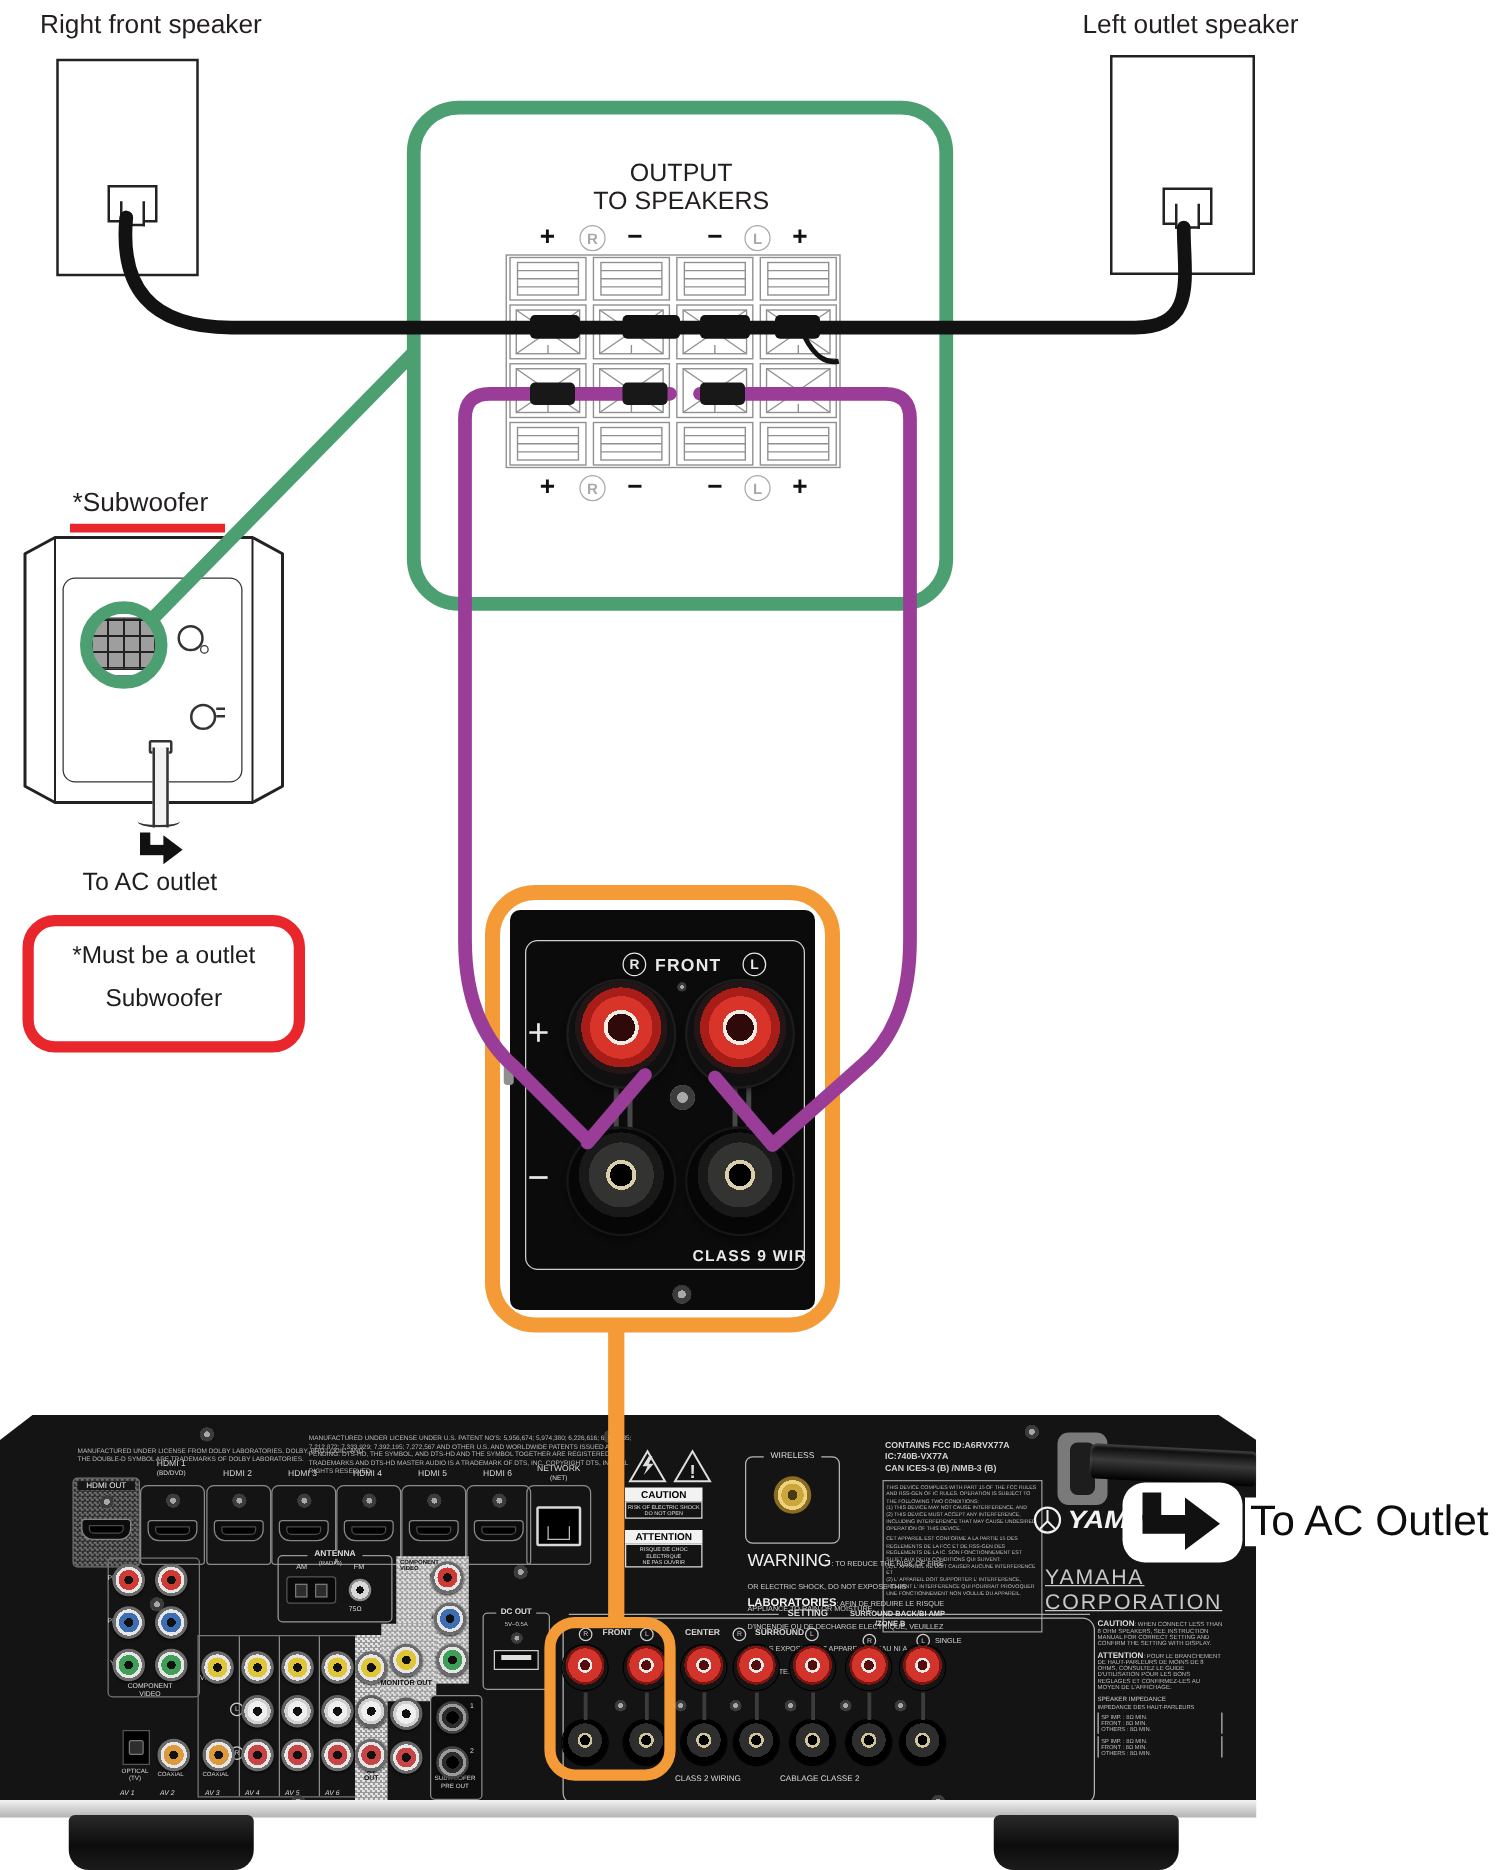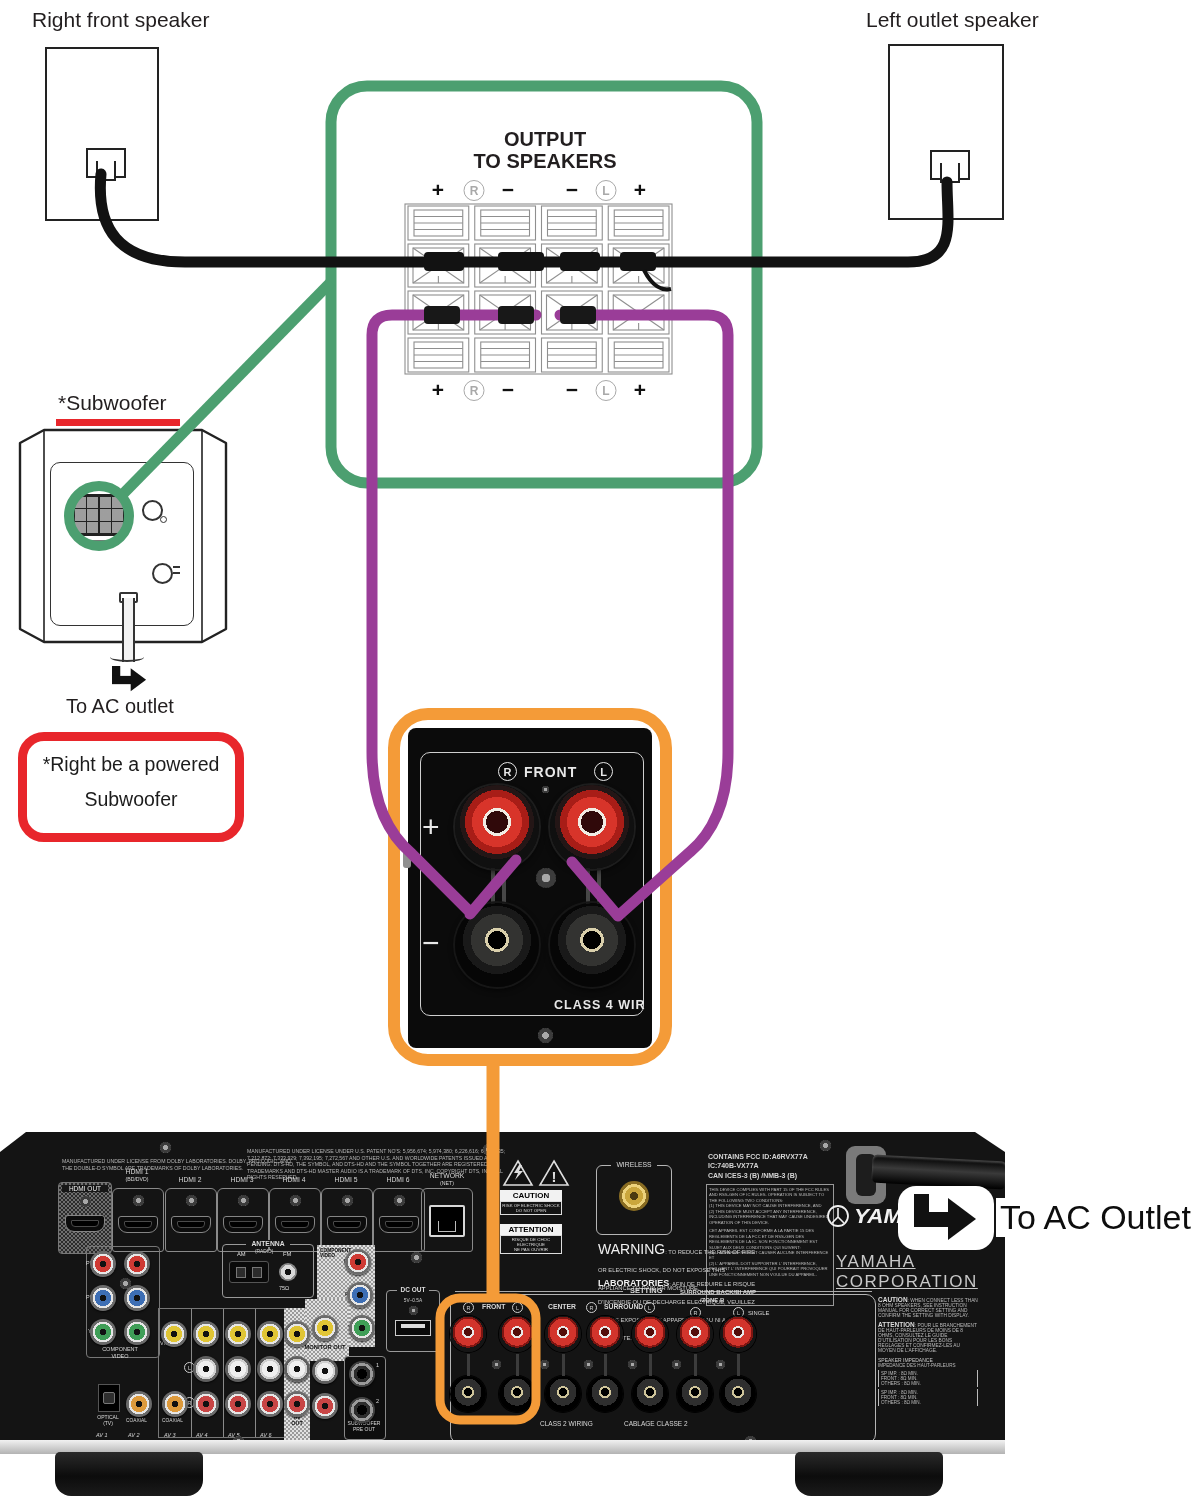--- a/index.html
+++ b/index.html
@@ -3,21 +3,21 @@
 <meta charset="utf-8">
 <style>
   html,body{margin:0;padding:0;background:#fff;}
   #stage{position:relative;width:1200px;height:1496px;background:#fff;overflow:hidden;
          font-family:"Liberation Sans",sans-serif;color:#1c1c1c;}
   .abs{position:absolute;}
   .pre{white-space:pre-line;}
   .ctr{text-align:center;}
   
   .biglab{font-size:21px;font-weight:500;color:#221e1f;}
-  .midlab{font-size:20px;font-weight:700;color:#221e1f;line-height:22px;}
+  .midlab{font-size:20px;font-weight:400;color:#221e1f;line-height:22px;}
   .sym{font-size:21px;font-weight:600;color:#111;}
   .circ-gray{display:inline-flex;width:19px;height:19px;border:1.6px solid #a9a9a9;border-radius:50%;
              align-items:center;justify-content:center;font-size:12px;color:#a9a9a9;font-weight:700;}
   
   .spkbox{border:2px solid #222;background:#fff;}
   .spkconn{border:2px solid #222;background:#fff;}
   .spkconn-in{position:absolute;left:8px;top:11px;width:16px;height:18px;border:2px solid #222;border-top:none;background:#fff;}
   
   #note-box{border:9px solid #e8262b;border-radius:26px;background:#fff;}
   
@@ -130,42 +130,42 @@
   <div class="abs" style="left:122px;top:598px;width:9px;height:64px;border-left:2px solid #333;border-right:2px solid #333;background:#f2f2f2;"></div>
   <div class="abs" style="left:110px;top:652px;width:34px;height:8px;border-bottom:2px solid #333;border-radius:50%;"></div>
   <div class="bent-arrow" style="left:112px;top:666px;transform:scale(.55);transform-origin:top left;">
     <div class="sv"></div>
       <div class="sh"></div>
       <div class="hd"></div>
   </div>
   <div class="abs biglab" style="left:66px;top:695px;font-size:20px;">To AC outlet</div>
 
   <div id="note-box" class="abs ctr" style="left:18px;top:732px;width:208px;height:92px;">
-    <div style="margin-top:12px;font-size:19.5px;">*Right be a powered</div>
+    <div style="margin-top:12px;font-size:19.5px;">*Must be a outlet</div>
     <div style="margin-top:12px;font-size:19.5px;">Subwoofer</div>
   </div>
 
   <div id="closeup" class="abs" style="left:408px;top:728px;width:244px;height:320px;">
     <div class="abs" style="left:12px;top:24px;width:222px;height:262px;border:1.5px solid #cfcfcf;border-radius:10px;"></div>
     <span class="abs circ-w" style="left:90px;top:34px;">R</span>
     <span class="abs wtxt" style="left:116px;top:36px;font-size:14px;font-weight:700;letter-spacing:1px;">FRONT</span>
     <span class="abs circ-w" style="left:186px;top:34px;">L</span>
     <div class="abs screw" style="left:134px;top:58px;width:7px;height:7px;"></div>
     <span class="abs wtxt" style="left:14px;top:82px;font-size:30px;">+</span>
     <span class="abs wtxt" style="left:14px;top:198px;font-size:30px;">−</span>
     <div class="abs shaft" style="left:83px;top:140px;height:46px;"></div>
     <div class="abs shaft" style="left:94px;top:140px;height:46px;"></div>
     <div class="abs shaft" style="left:178px;top:140px;height:46px;"></div>
     <div class="abs shaft" style="left:189px;top:140px;height:46px;"></div>
     <div class="abs bigpost red" style="left:47px;top:57px;"></div>
     <div class="abs bigpost red" style="left:142px;top:57px;"></div>
     <div class="abs bigpost blk" style="left:47px;top:175px;"></div>
     <div class="abs bigpost blk" style="left:142px;top:175px;"></div>
     <div class="abs screw" style="left:128px;top:140px;width:20px;height:20px;"></div>
-    <span class="abs wtxt" style="left:146px;top:270px;font-size:12.5px;font-weight:700;letter-spacing:1px;">CLASS 4 WIR</span>
+    <span class="abs wtxt" style="left:146px;top:270px;font-size:12.5px;font-weight:700;letter-spacing:1px;">CLASS 9 WIR</span>
     <div class="abs screw" style="left:130px;top:300px;width:15px;height:15px;"></div>
   </div>
   <div class="abs" style="left:403px;top:846px;width:8px;height:22px;background:#8f8f8f;border-radius:3px;"></div>
 
   <div id="receiver" class="abs" style="left:0;top:1132px;width:1005px;height:312px;">
     <div class="abs tiny" style="left:62px;top:26px;width:238px;">MANUFACTURED UNDER LICENSE FROM DOLBY LABORATORIES. DOLBY, PRO LOGIC, AND THE DOUBLE-D SYMBOL ARE TRADEMARKS OF DOLBY LABORATORIES.</div>
     <div class="abs tiny" style="left:247px;top:16px;width:266px;">MANUFACTURED UNDER LICENSE UNDER U.S. PATENT NO'S: 5,956,674; 5,974,380; 6,226,616; 6,487,535; 7,212,872; 7,333,929; 7,392,195; 7,272,567 AND OTHER U.S. AND WORLDWIDE PATENTS ISSUED AND PENDING. DTS-HD, THE SYMBOL, AND DTS-HD AND THE SYMBOL TOGETHER ARE REGISTERED TRADEMARKS AND DTS-HD MASTER AUDIO IS A TRADEMARK OF DTS, INC.  COPYRIGHT DTS, INC.  ALL RIGHTS RESERVED.</div>
 
     <div class="abs check-dk" style="left:58px;top:50px;width:52px;height:70px;border:1px solid #777;border-radius:4px;">
       <div class="ctr" style="font-size:6.5px;color:#eee;background:#161616;margin:2px 3px;">HDMI OUT</div>

